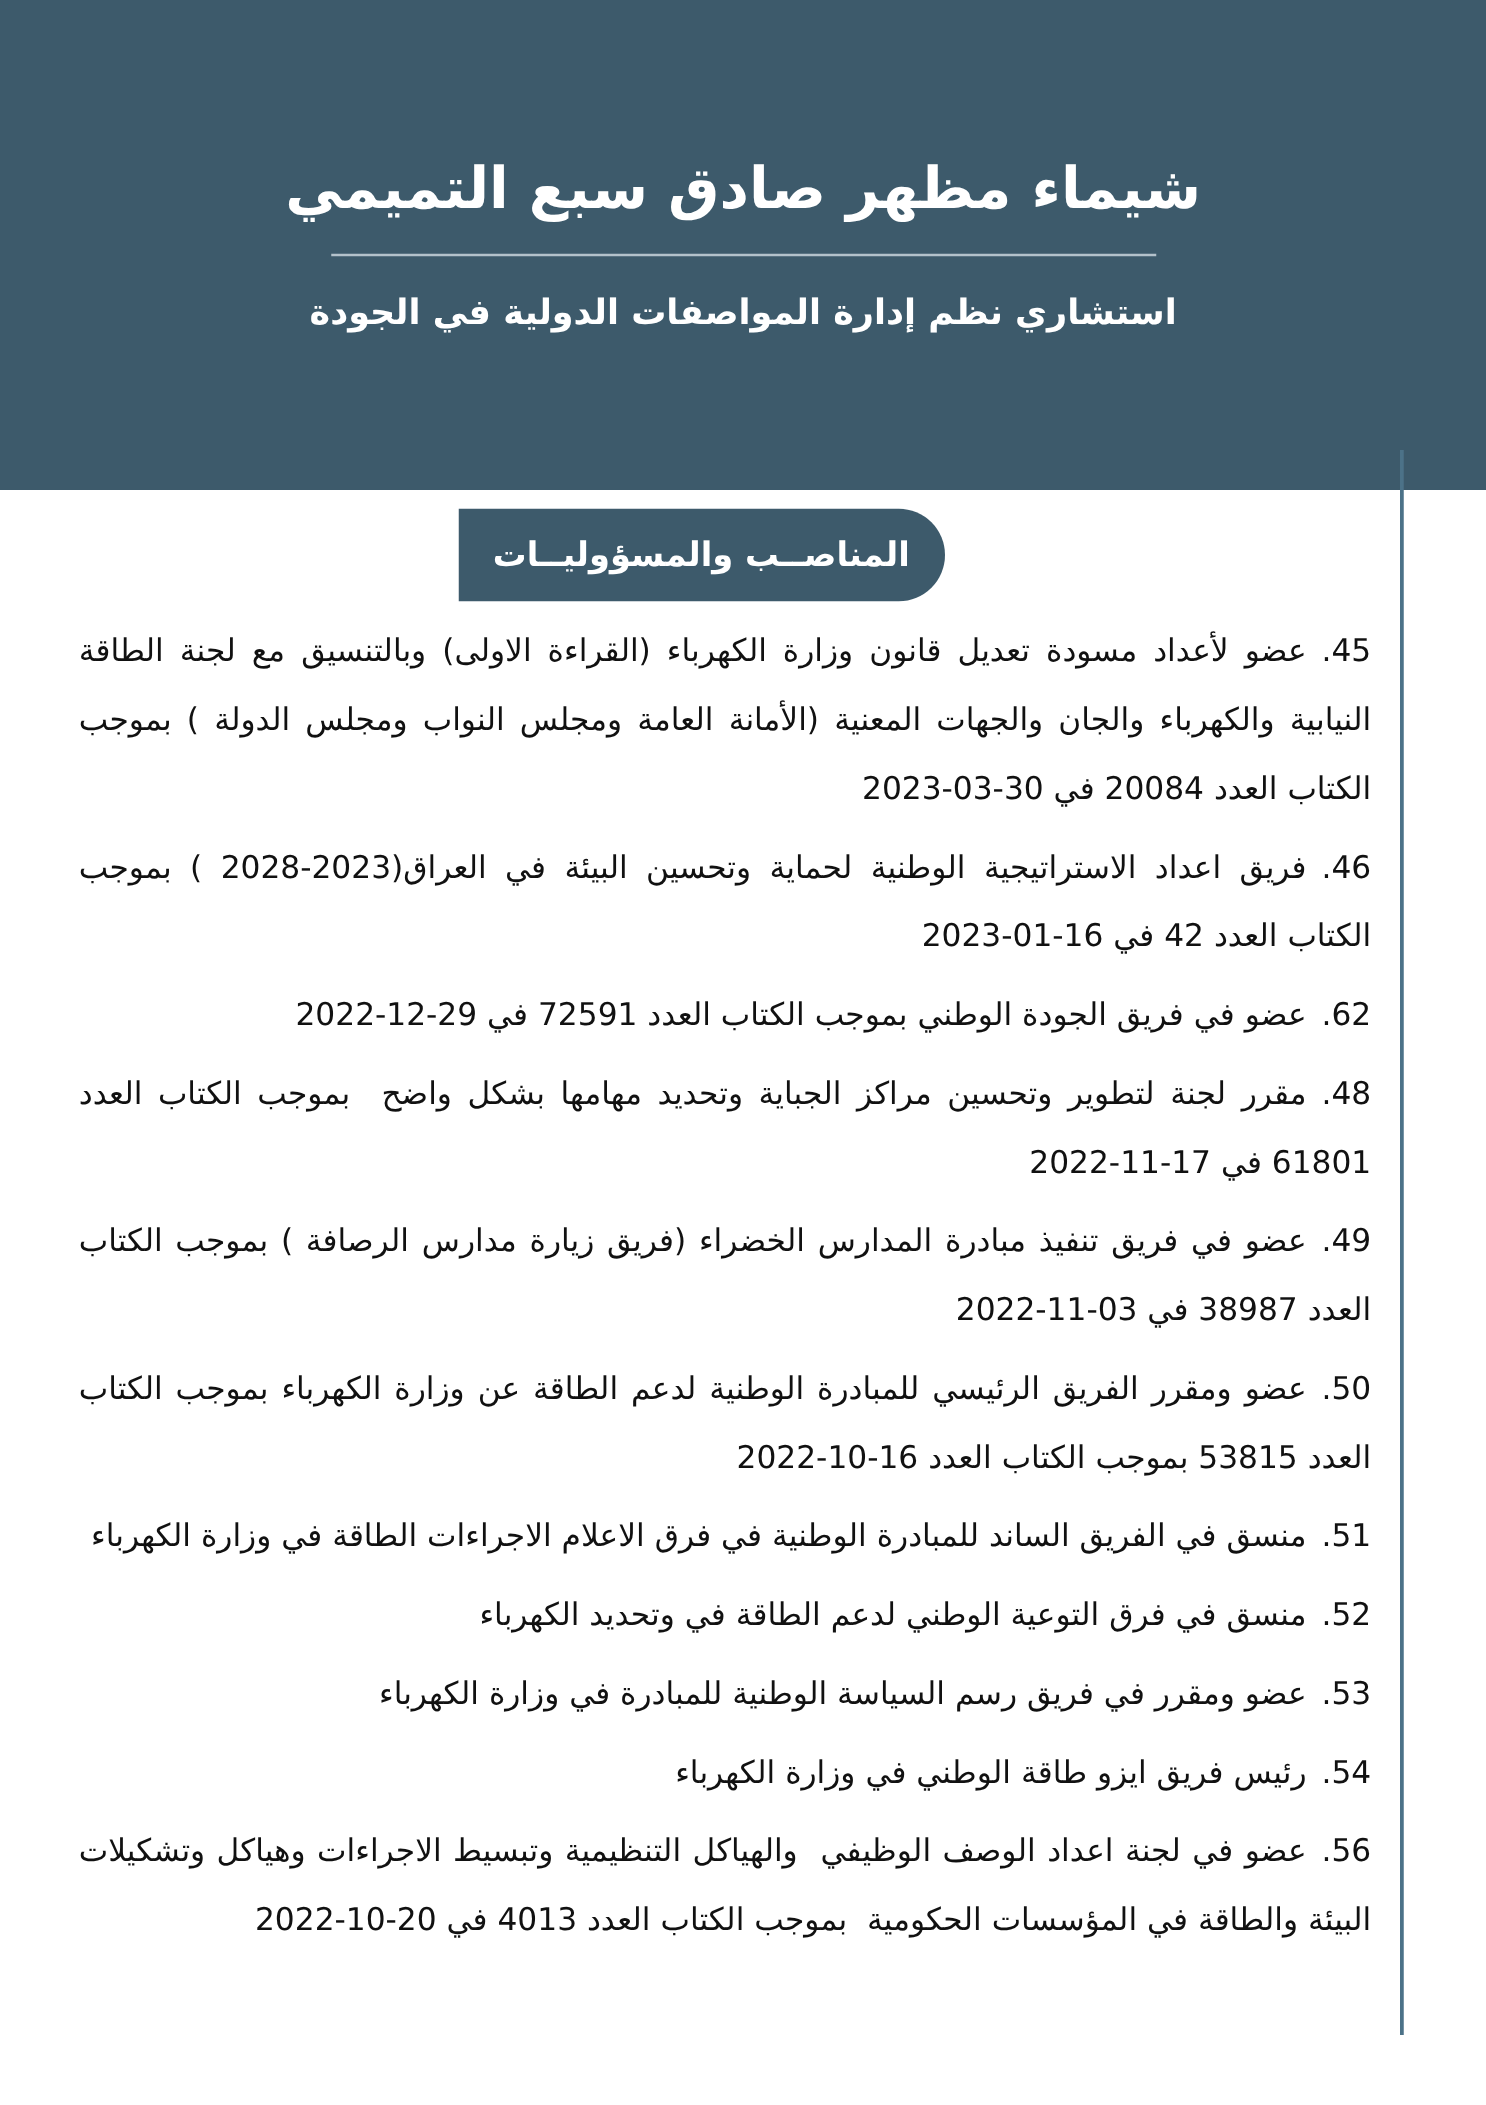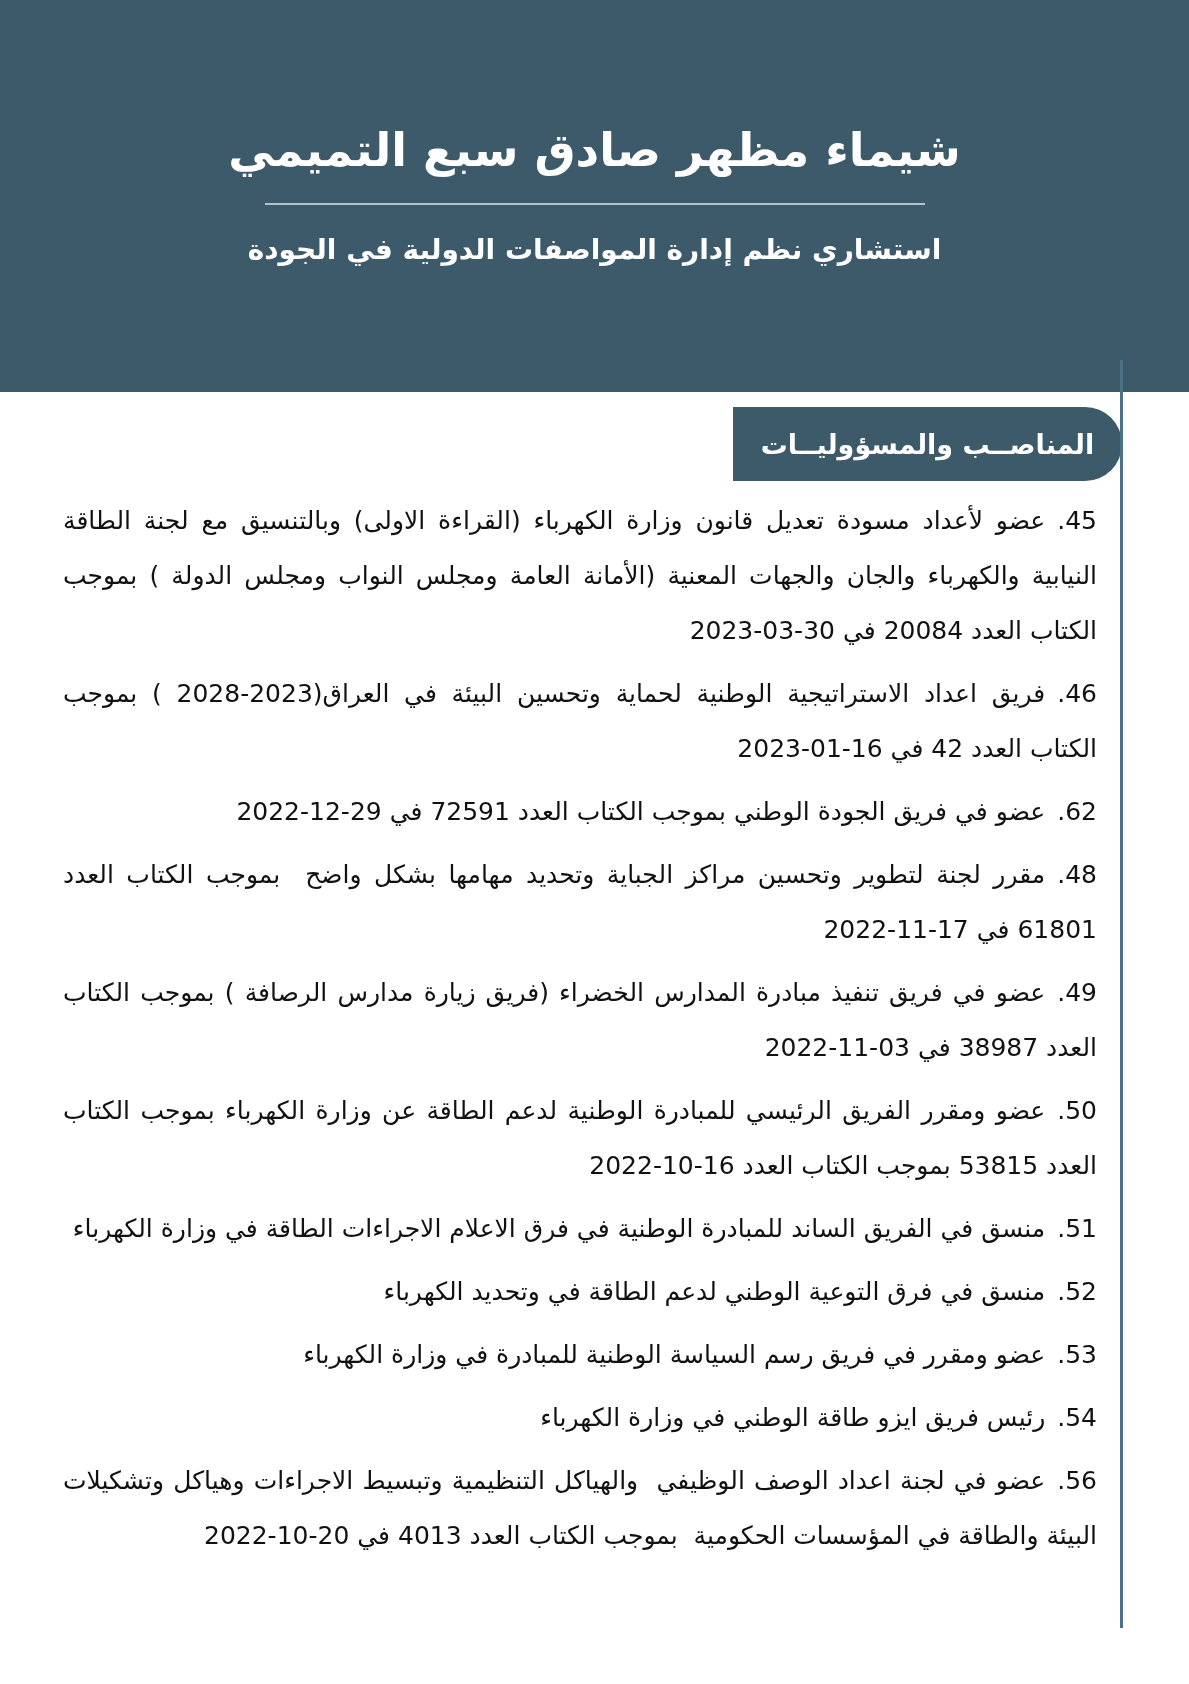--- a/index.html
+++ b/index.html
@@ -45,21 +45,21 @@
   .subtitle{
     font-size:28px;
     font-weight:bold;
     text-align:left;
     line-height:1.8;
   }
   
   .pill-row{
     margin-top:15px;
     display:flex;
-    justify-content:flex-start; 
+    justify-content:center; 
     padding-right:67px;
   }
   .pill{
     width:389px;height:74px;
     background:var(--header-bg);
     color:#fff;
     border-radius:0 37px 37px 0; 
     display:flex;align-items:center;justify-content:center;
     font-size:27px;font-weight:bold;
   }

